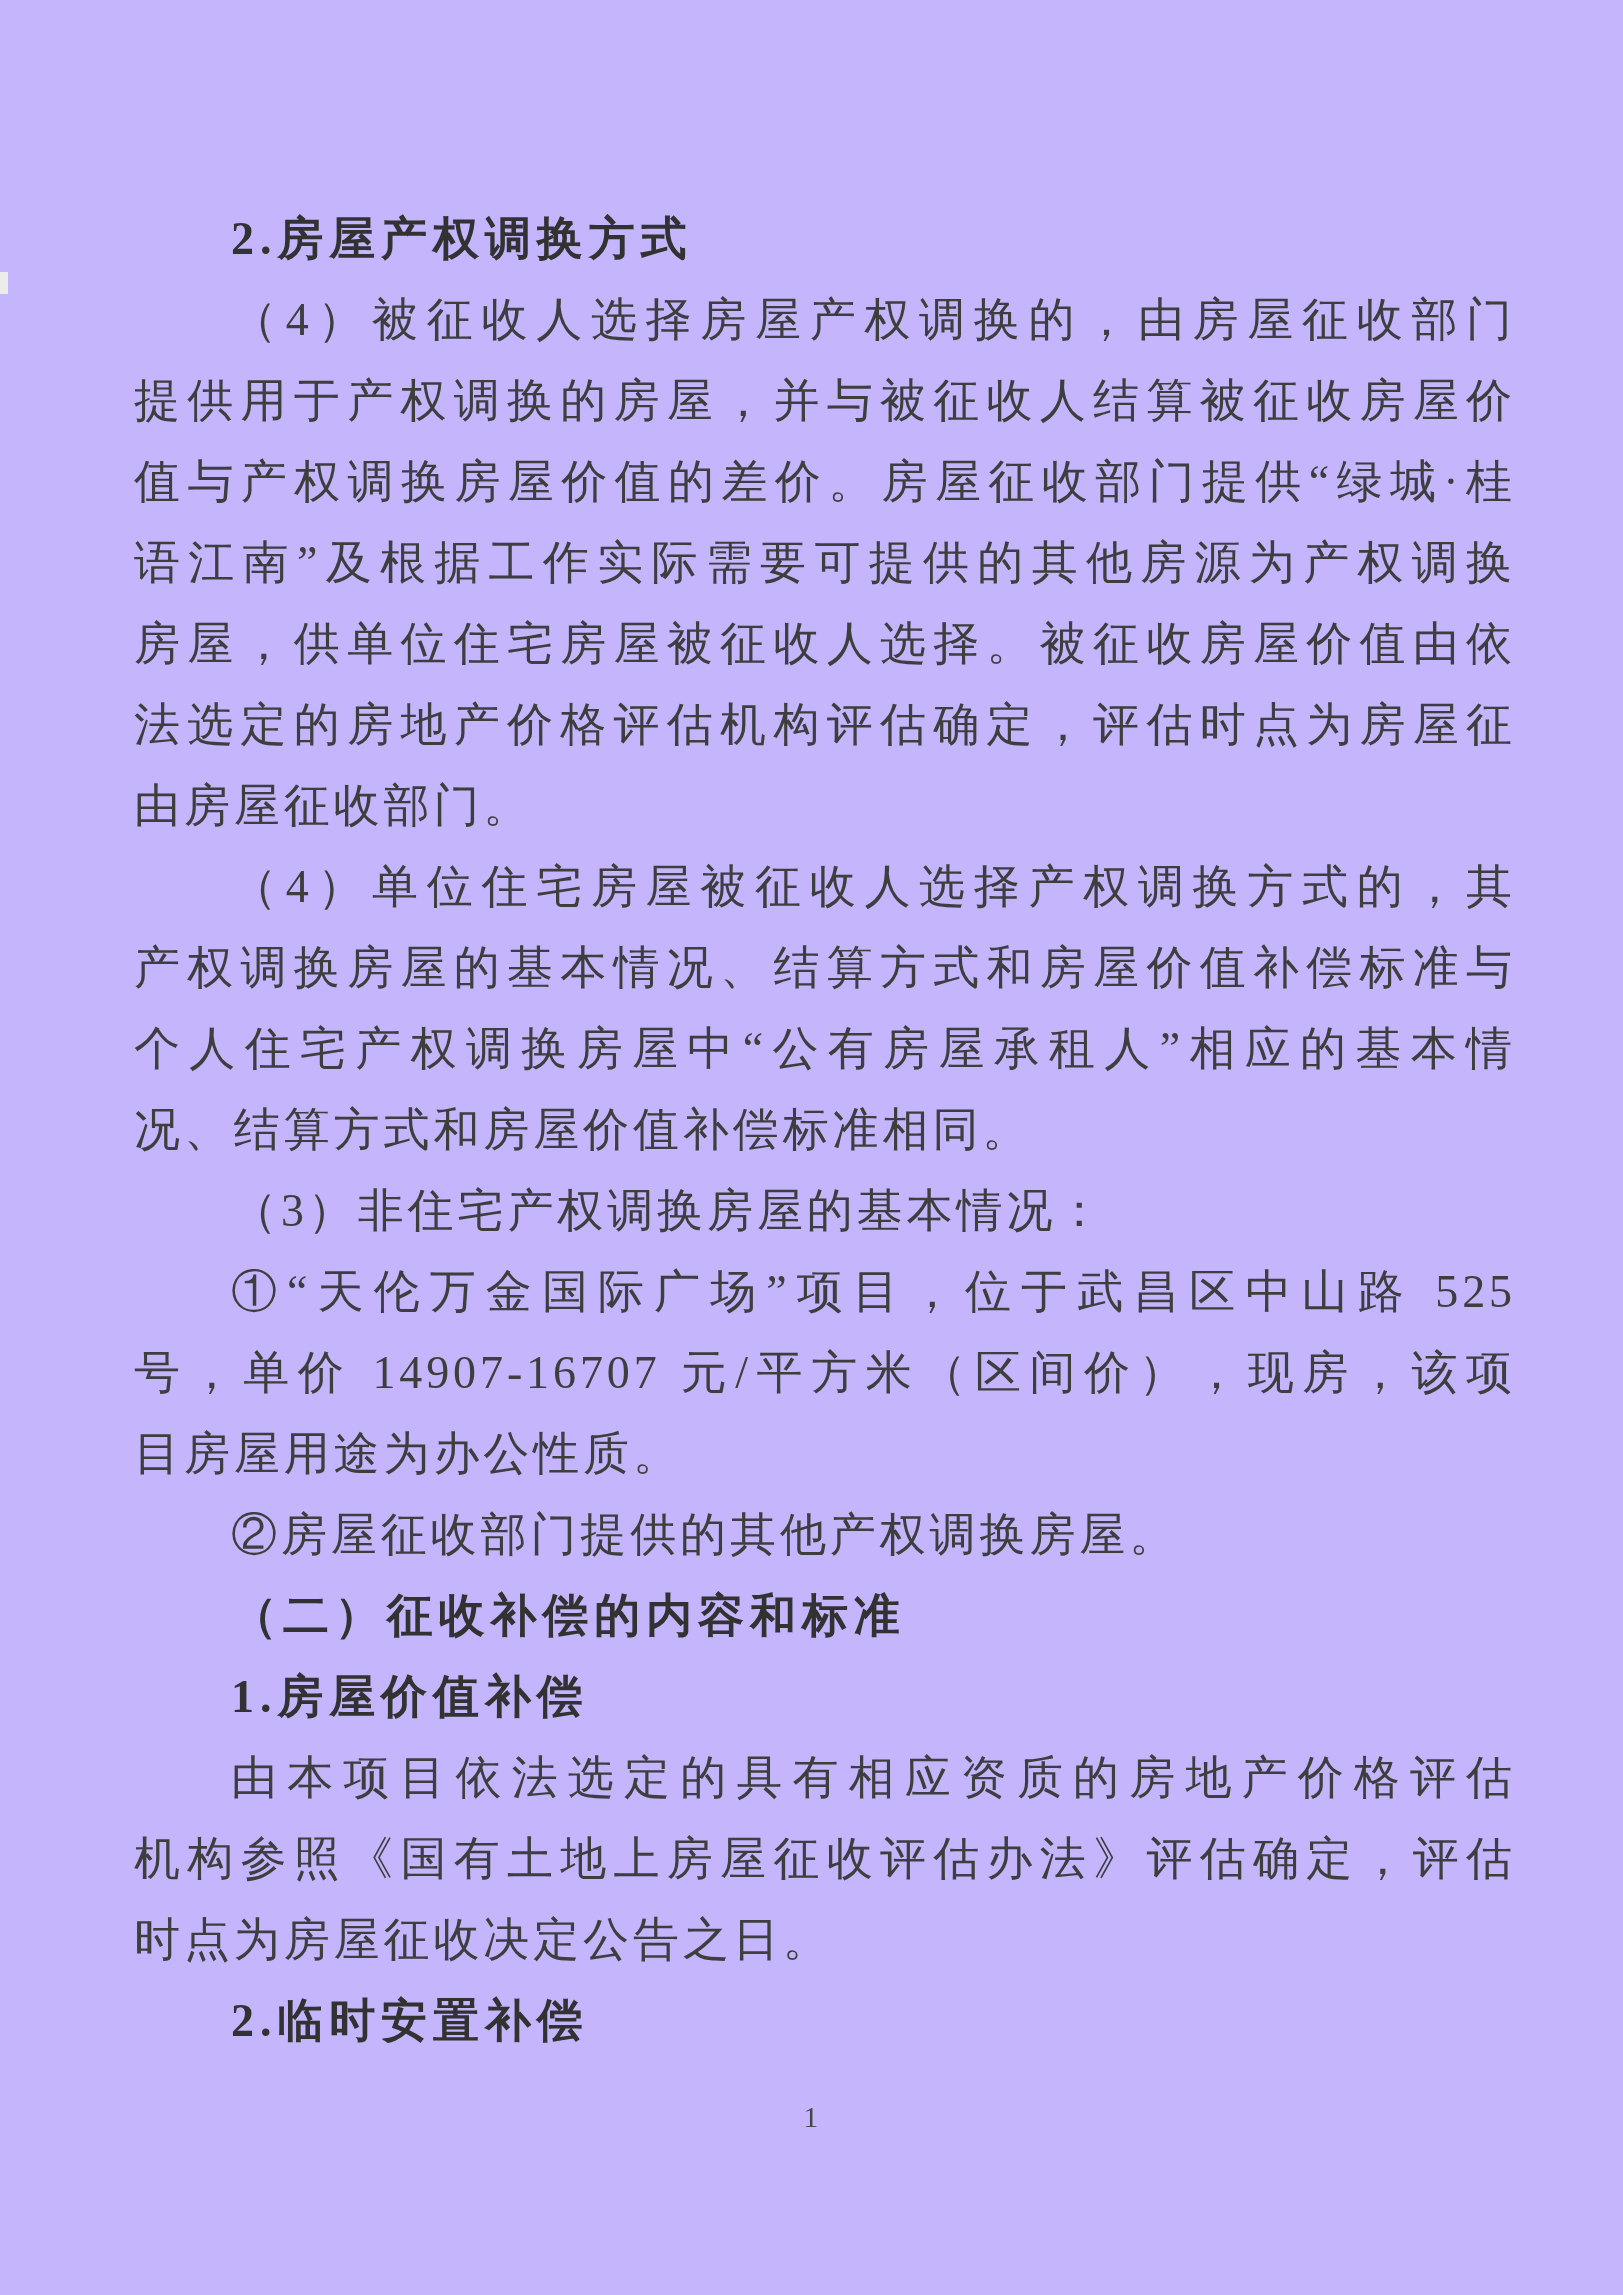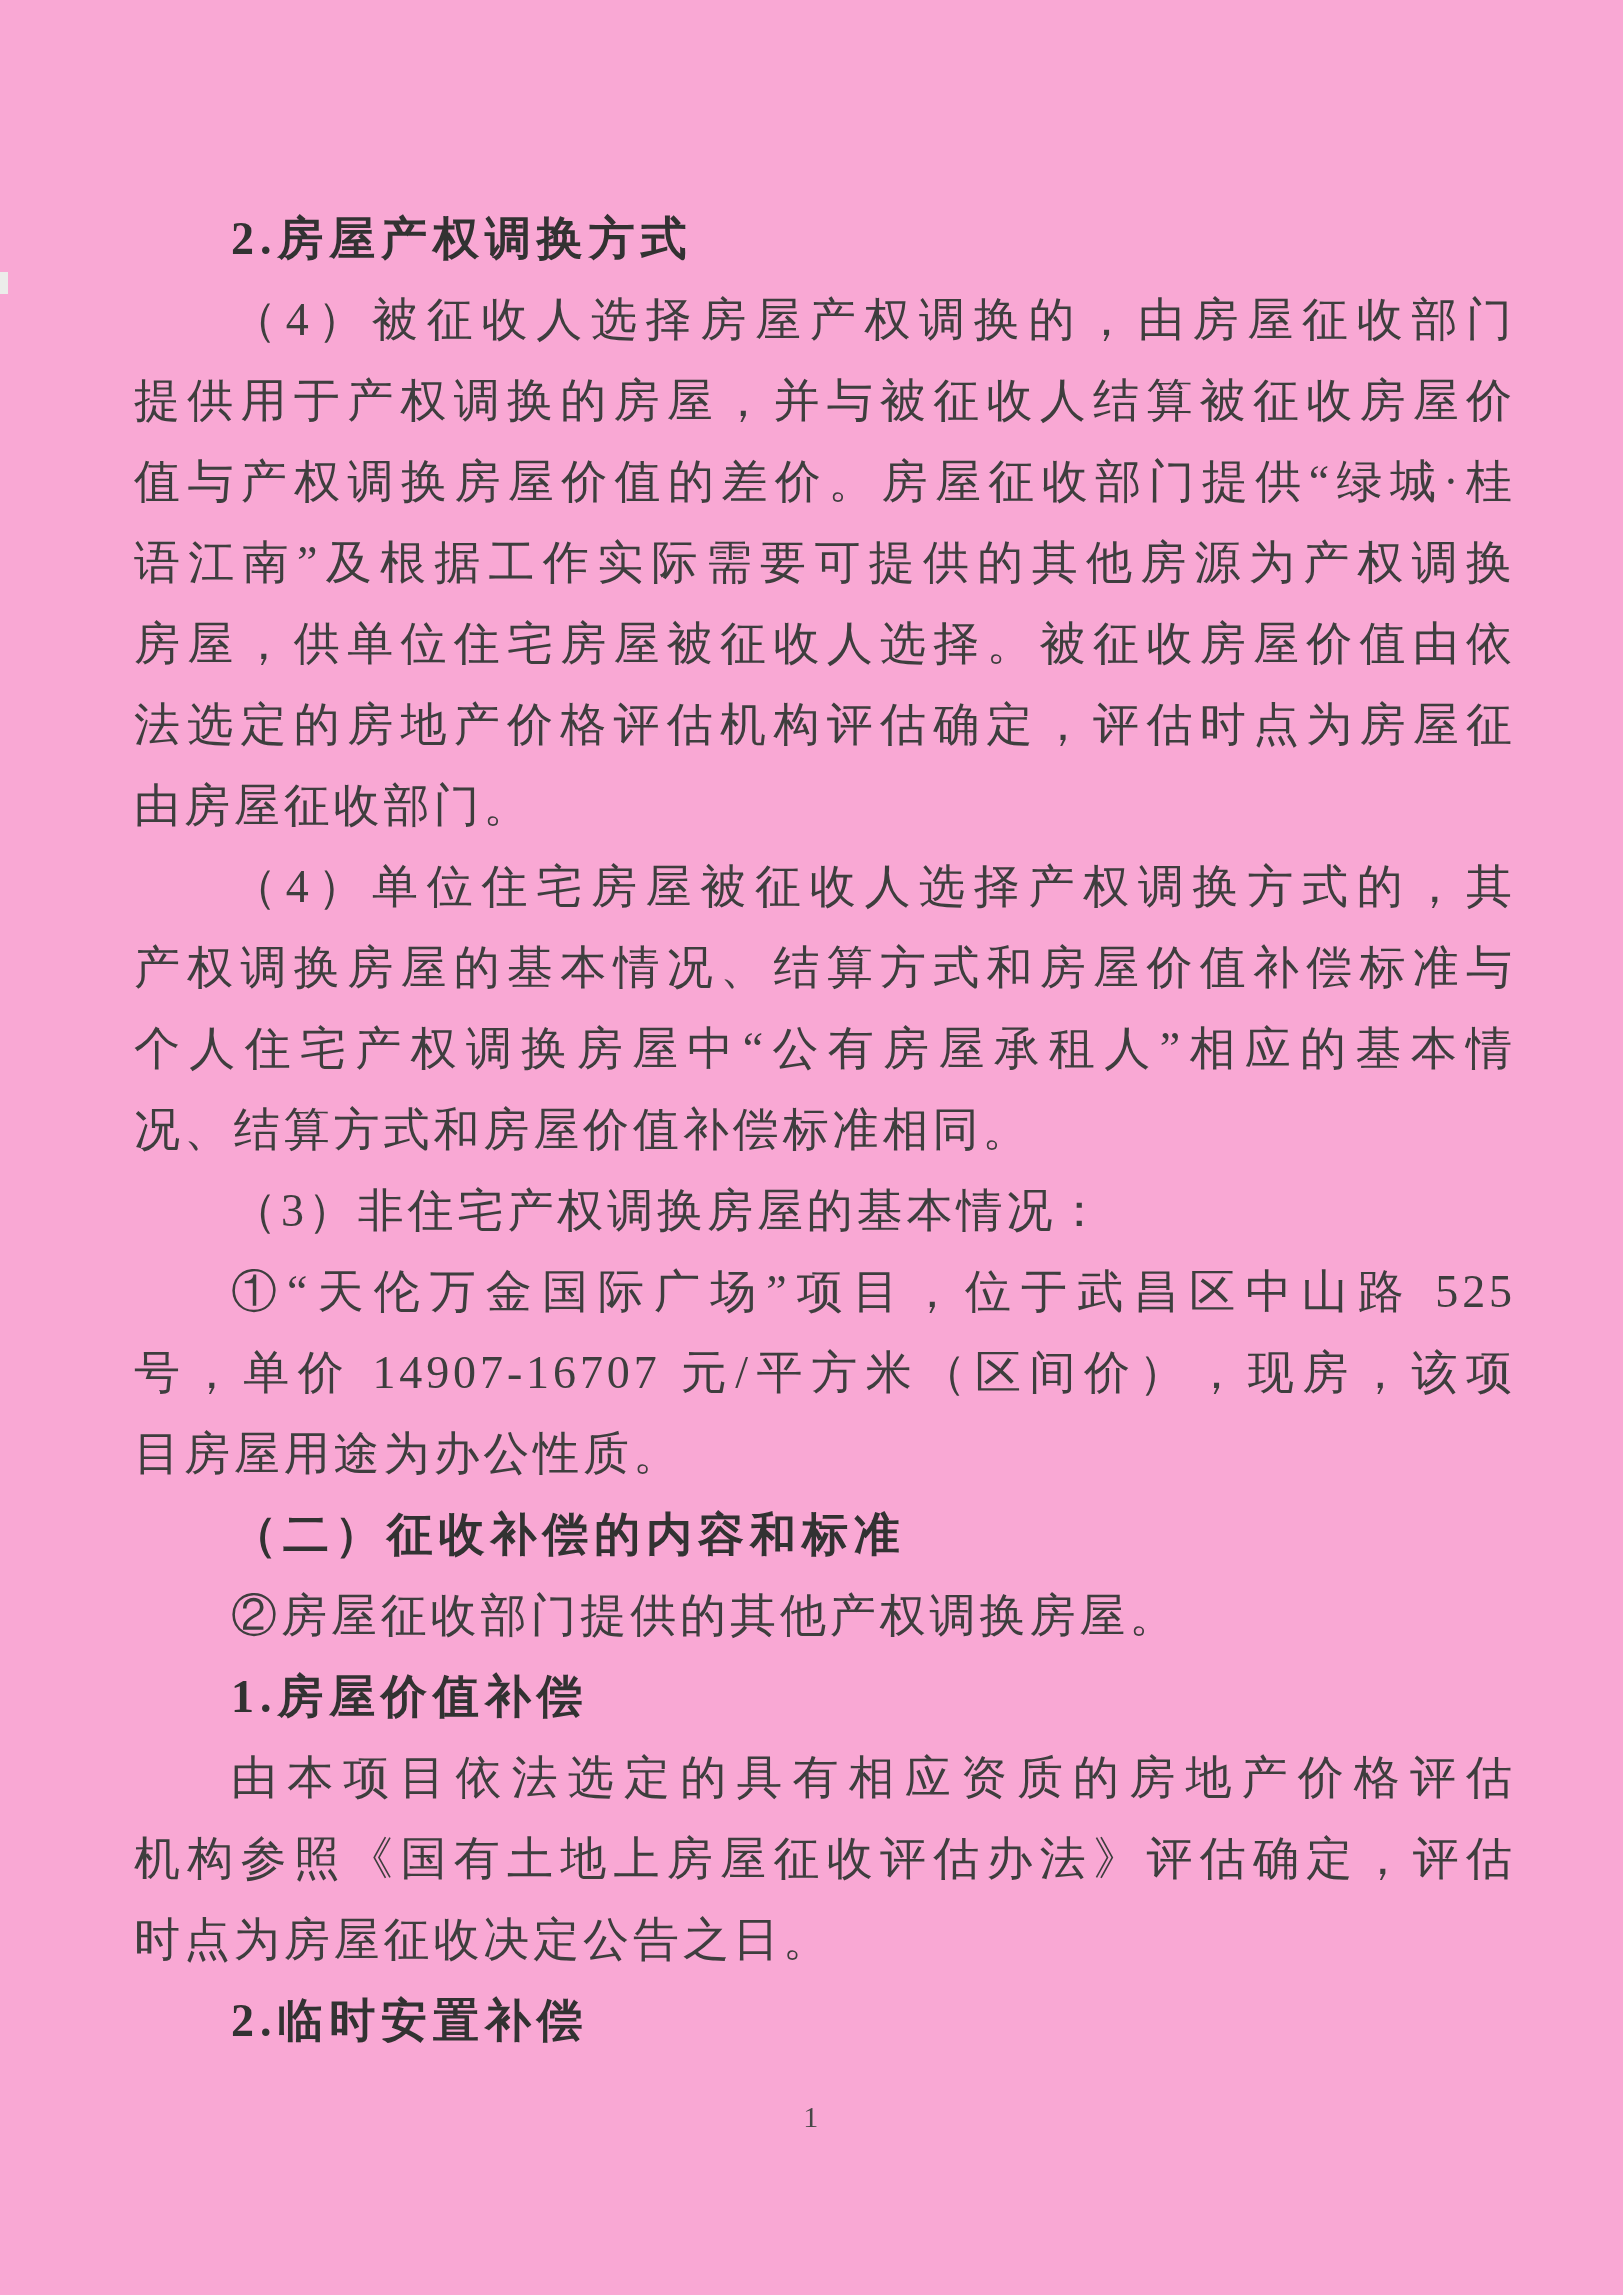--- a/index.html
+++ b/index.html
@@ -1,20 +1,20 @@
 <!DOCTYPE html>
 <html style="font-size:10.5px"><head>
 <meta charset="utf-8">
 <style>
   html,body{margin:0;padding:0;background:#9a9a9a;}
   .page{
     position:relative;
     width:1623px;height:2295px;
     margin:0 auto;
-    background:#f9a8d4;
+    background:#c4b5fd;
     overflow:hidden;
     font-family:"Liberation Serif","DejaVu Serif",serif;
   }
   .text-block{
     position:absolute;
     left:134px;top:198px;width:1382px;
   }
   .line{
     height:81px;
     line-height:81px;
@@ -66,22 +66,22 @@
       <div class="line justify">法选定的房地产价格评估机构评估确定，评估时点为房屋征</div>
       <div class="line">由房屋征收部门。</div>
       <div class="line indent justify">（4）单位住宅房屋被征收人选择产权调换方式的，其</div>
       <div class="line justify">产权调换房屋的基本情况、结算方式和房屋价值补偿标准与</div>
       <div class="line justify">个人住宅产权调换房屋中“公有房屋承租人”相应的基本情</div>
       <div class="line">况、结算方式和房屋价值补偿标准相同。</div>
       <div class="line indent">（3）非住宅产权调换房屋的基本情况：</div>
       <div class="line indent justify">①“天伦万金国际广场”项目，位于武昌区中山路 525</div>
       <div class="line justify">号，单价 14907-16707 元/平方米（区间价），现房，该项</div>
       <div class="line">目房屋用途为办公性质。</div>
+      <div class="line indent">②房屋征收部门提供的其他产权调换房屋。</div>
       <div class="line heading indent">（二）征收补偿的内容和标准</div>
-      <div class="line indent">②房屋征收部门提供的其他产权调换房屋。</div>
       <div class="line heading indent">1.房屋价值补偿</div>
       <div class="line indent justify">由本项目依法选定的具有相应资质的房地产价格评估</div>
       <div class="line justify">机构参照《国有土地上房屋征收评估办法》评估确定，评估</div>
       <div class="line">时点为房屋征收决定公告之日。</div>
       <div class="line heading indent">2.临时安置补偿</div>
     </div>
   <div class="page-number">1</div>
 </div>
 
 

